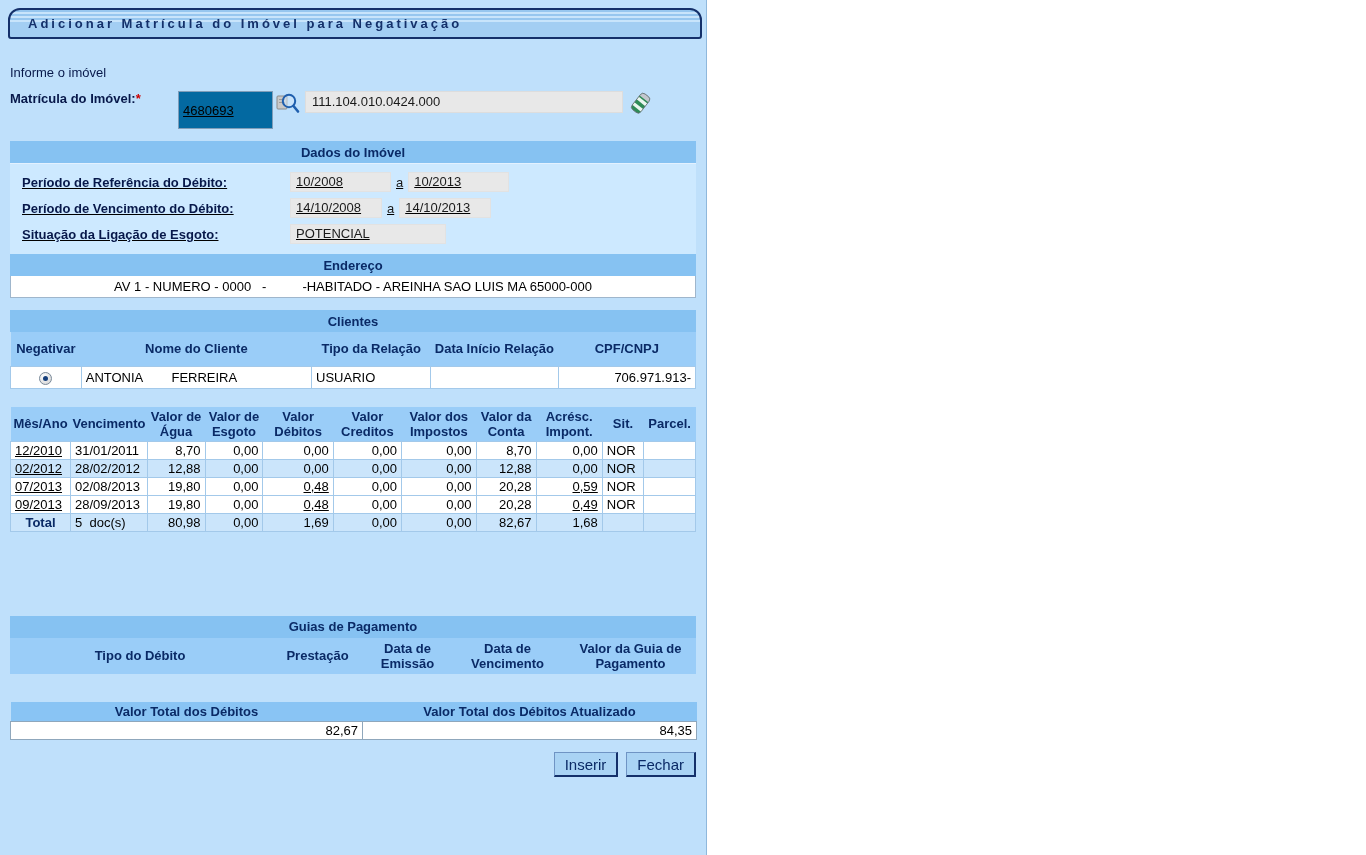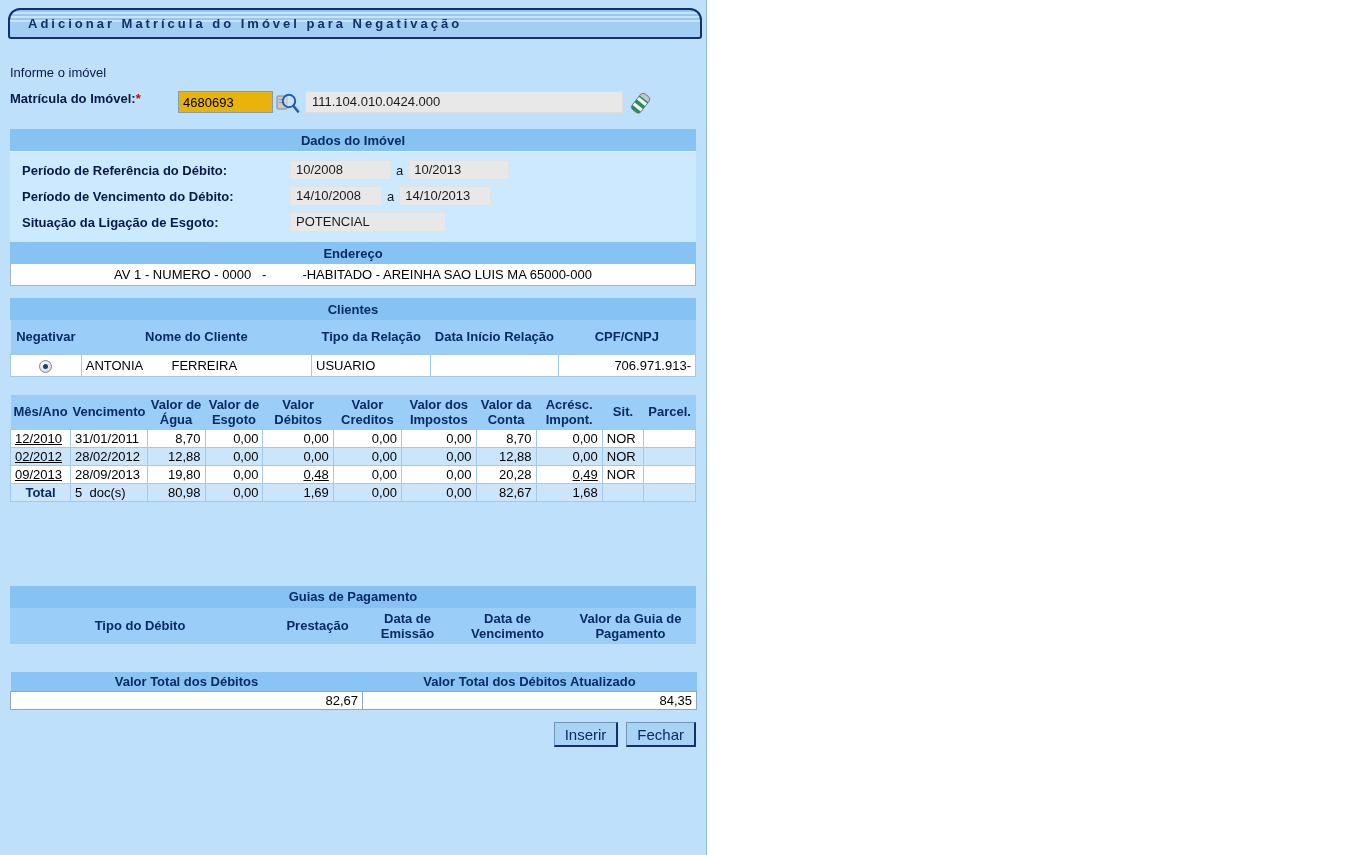--- a/index.html
+++ b/index.html
@@ -21,39 +21,39 @@
   .titlebar-text {
     padding-left:18px; padding-top:0;
     font-size:13px; font-weight:bold; letter-spacing:3px; color:#14306A;
   }
   
   .informe { margin:26px 0 0 10px; font-size:13px; color:#07184A; }
   .matricula-row { margin:11px 0 0 10px; display:flex; align-items:flex-start; }
   .matricula-row label { font-size:13px; font-weight:bold; color:#07184A; width:168px; }
   .req { color:#CC0000; font-weight:bold; }
   .matricula-input {
-    width:95px; height:22px; border:1px solid #7F9DB9; font-size:13px;
-    font-family:"Liberation Sans", sans-serif; padding:0 4px; background:#eab308; color:#000;
+    width:95px; height:38px; border:1px solid #7F9DB9; font-size:13px;
+    font-family:"Liberation Sans", sans-serif; padding:0 4px; background:#0369a1; color:#000;text-decoration:underline;
   }
   .icon-btn { margin:0 3px; cursor:pointer; display:inline-flex; align-items:center; }
   .inscricao-field {
     width:318px; height:22px; background:#E8E8E8; border:1px solid #DDDDDD;
     font-size:13px; color:#1A1A1A; line-height:20px; padding-left:6px; margin-left:2px;
   }
   .eraser-wrap { margin-left:6px; }
   
   .panel { margin-left:10px; width:686px; }
   .caption {
     height:22px; background:#86C2F2; display:flex; align-items:center; justify-content:center;
     font-size:13px; font-weight:bold; color:#0A2A66;
   }
   .pre { white-space:pre; }
   
   .panel-dados { margin-top:12px; }
-  .dados-body { background:#CDE9FF; padding:5px 0 7px 6px; border-top:1px solid #E3F1FF; }
+  .dados-body { background:#CDE9FF; padding:5px 0 7px 6px; border-top:1px solid #E3F1FF;text-decoration:underline; }
   .dados-row { display:flex; align-items:center; height:26px; }
   .dados-label { width:274px; font-size:13px; font-weight:bold; color:#07184A; padding-left:6px; }
   .field {
     background:#E8E8E8; border:1px solid #E2E2E2; height:20px; line-height:18px;
     font-size:13px; color:#1A1A1A; padding:0 5px;
   }
   .f-ref { width:101px; }
   .f-venc { width:92px; }
   .f-sit { width:156px; }
   .sep-a { margin:0 5px; font-size:13px; color:#1A1A1A; }
@@ -260,20 +260,33 @@
             <td class="c-num">0,00</td>
             <td class="c-num">0,00</td>
             <td class="c-num">0,00</td>
             <td class="c-num">0,00</td>
             <td class="c-num">12,88</td>
             <td class="c-num">0,00</td>
             <td class="c-left">NOR</td>
             <td></td>
           </tr>
           <tr>
+            <td class="c-left link">07/2013</td>
+            <td class="c-left">02/08/2013</td>
+            <td class="c-num">19,80</td>
+            <td class="c-num">0,00</td>
+            <td class="c-num link">0,48</td>
+            <td class="c-num">0,00</td>
+            <td class="c-num">0,00</td>
+            <td class="c-num">20,28</td>
+            <td class="c-num link">0,59</td>
+            <td class="c-left">NOR</td>
+            <td></td>
+          </tr>
+          <tr>
             <td class="c-left link">09/2013</td>
             <td class="c-left">28/09/2013</td>
             <td class="c-num">19,80</td>
             <td class="c-num">0,00</td>
             <td class="c-num link">0,48</td>
             <td class="c-num">0,00</td>
             <td class="c-num">0,00</td>
             <td class="c-num">20,28</td>
             <td class="c-num link">0,49</td>
             <td class="c-left">NOR</td>

